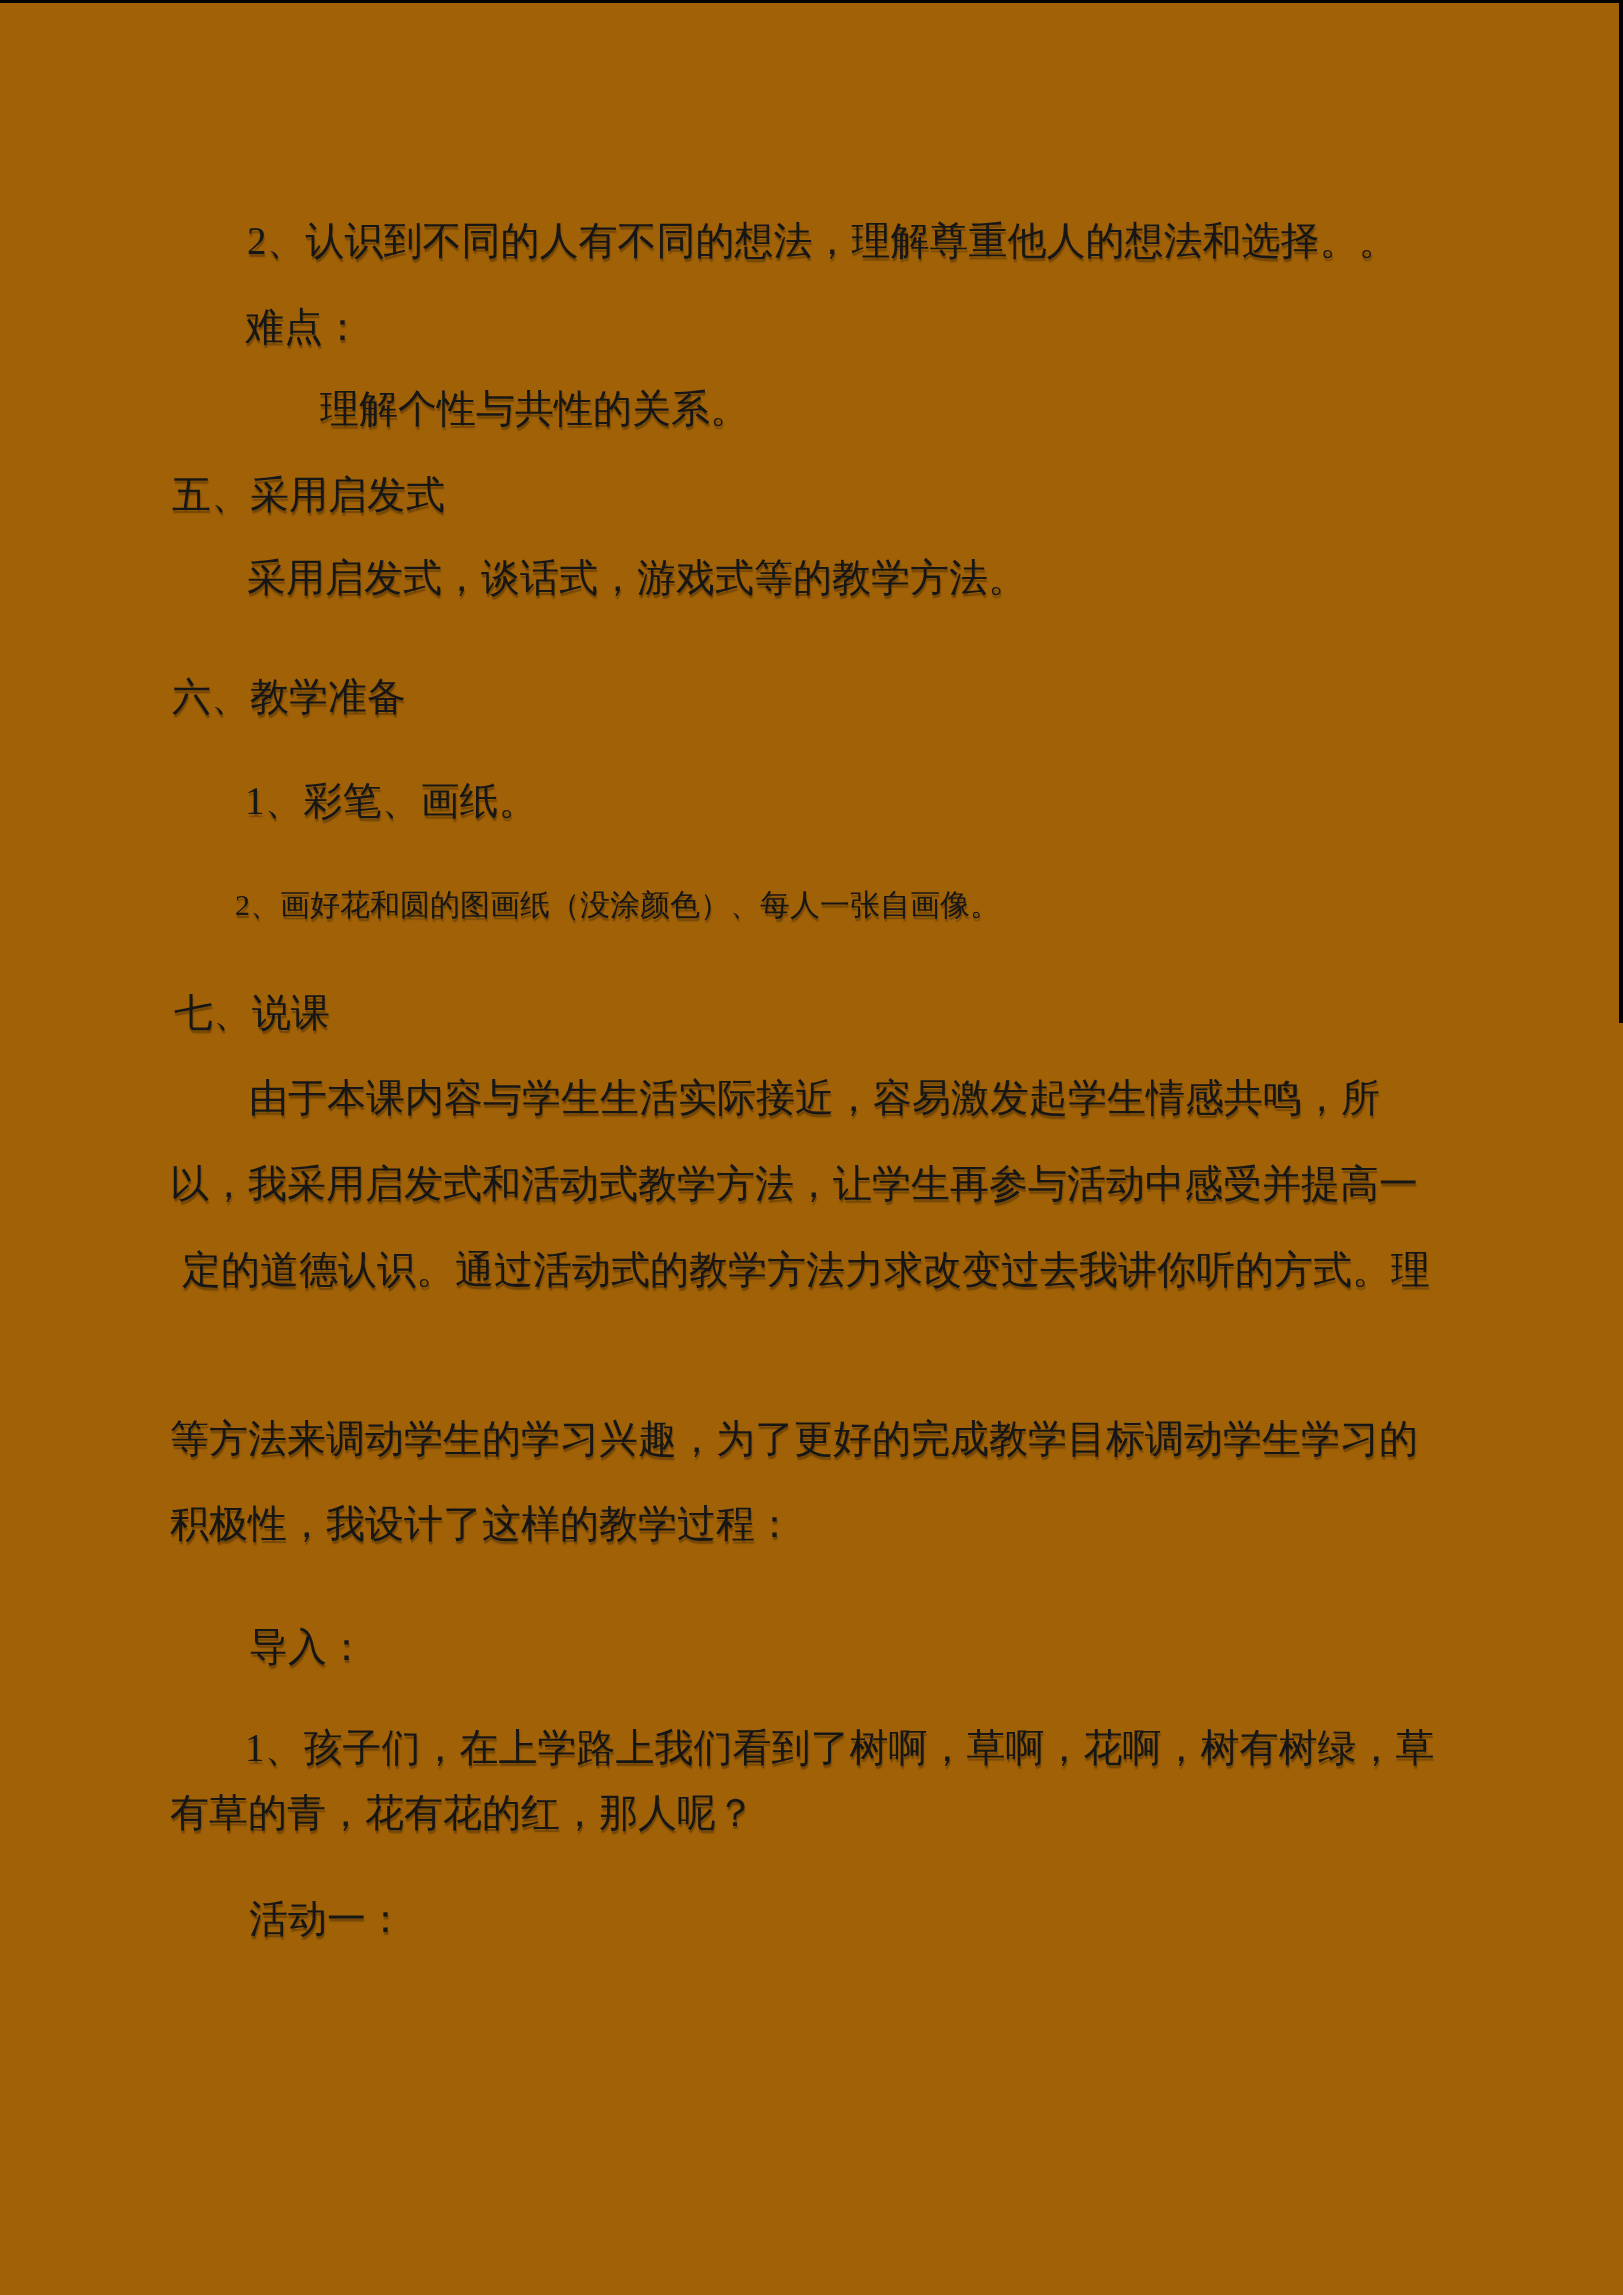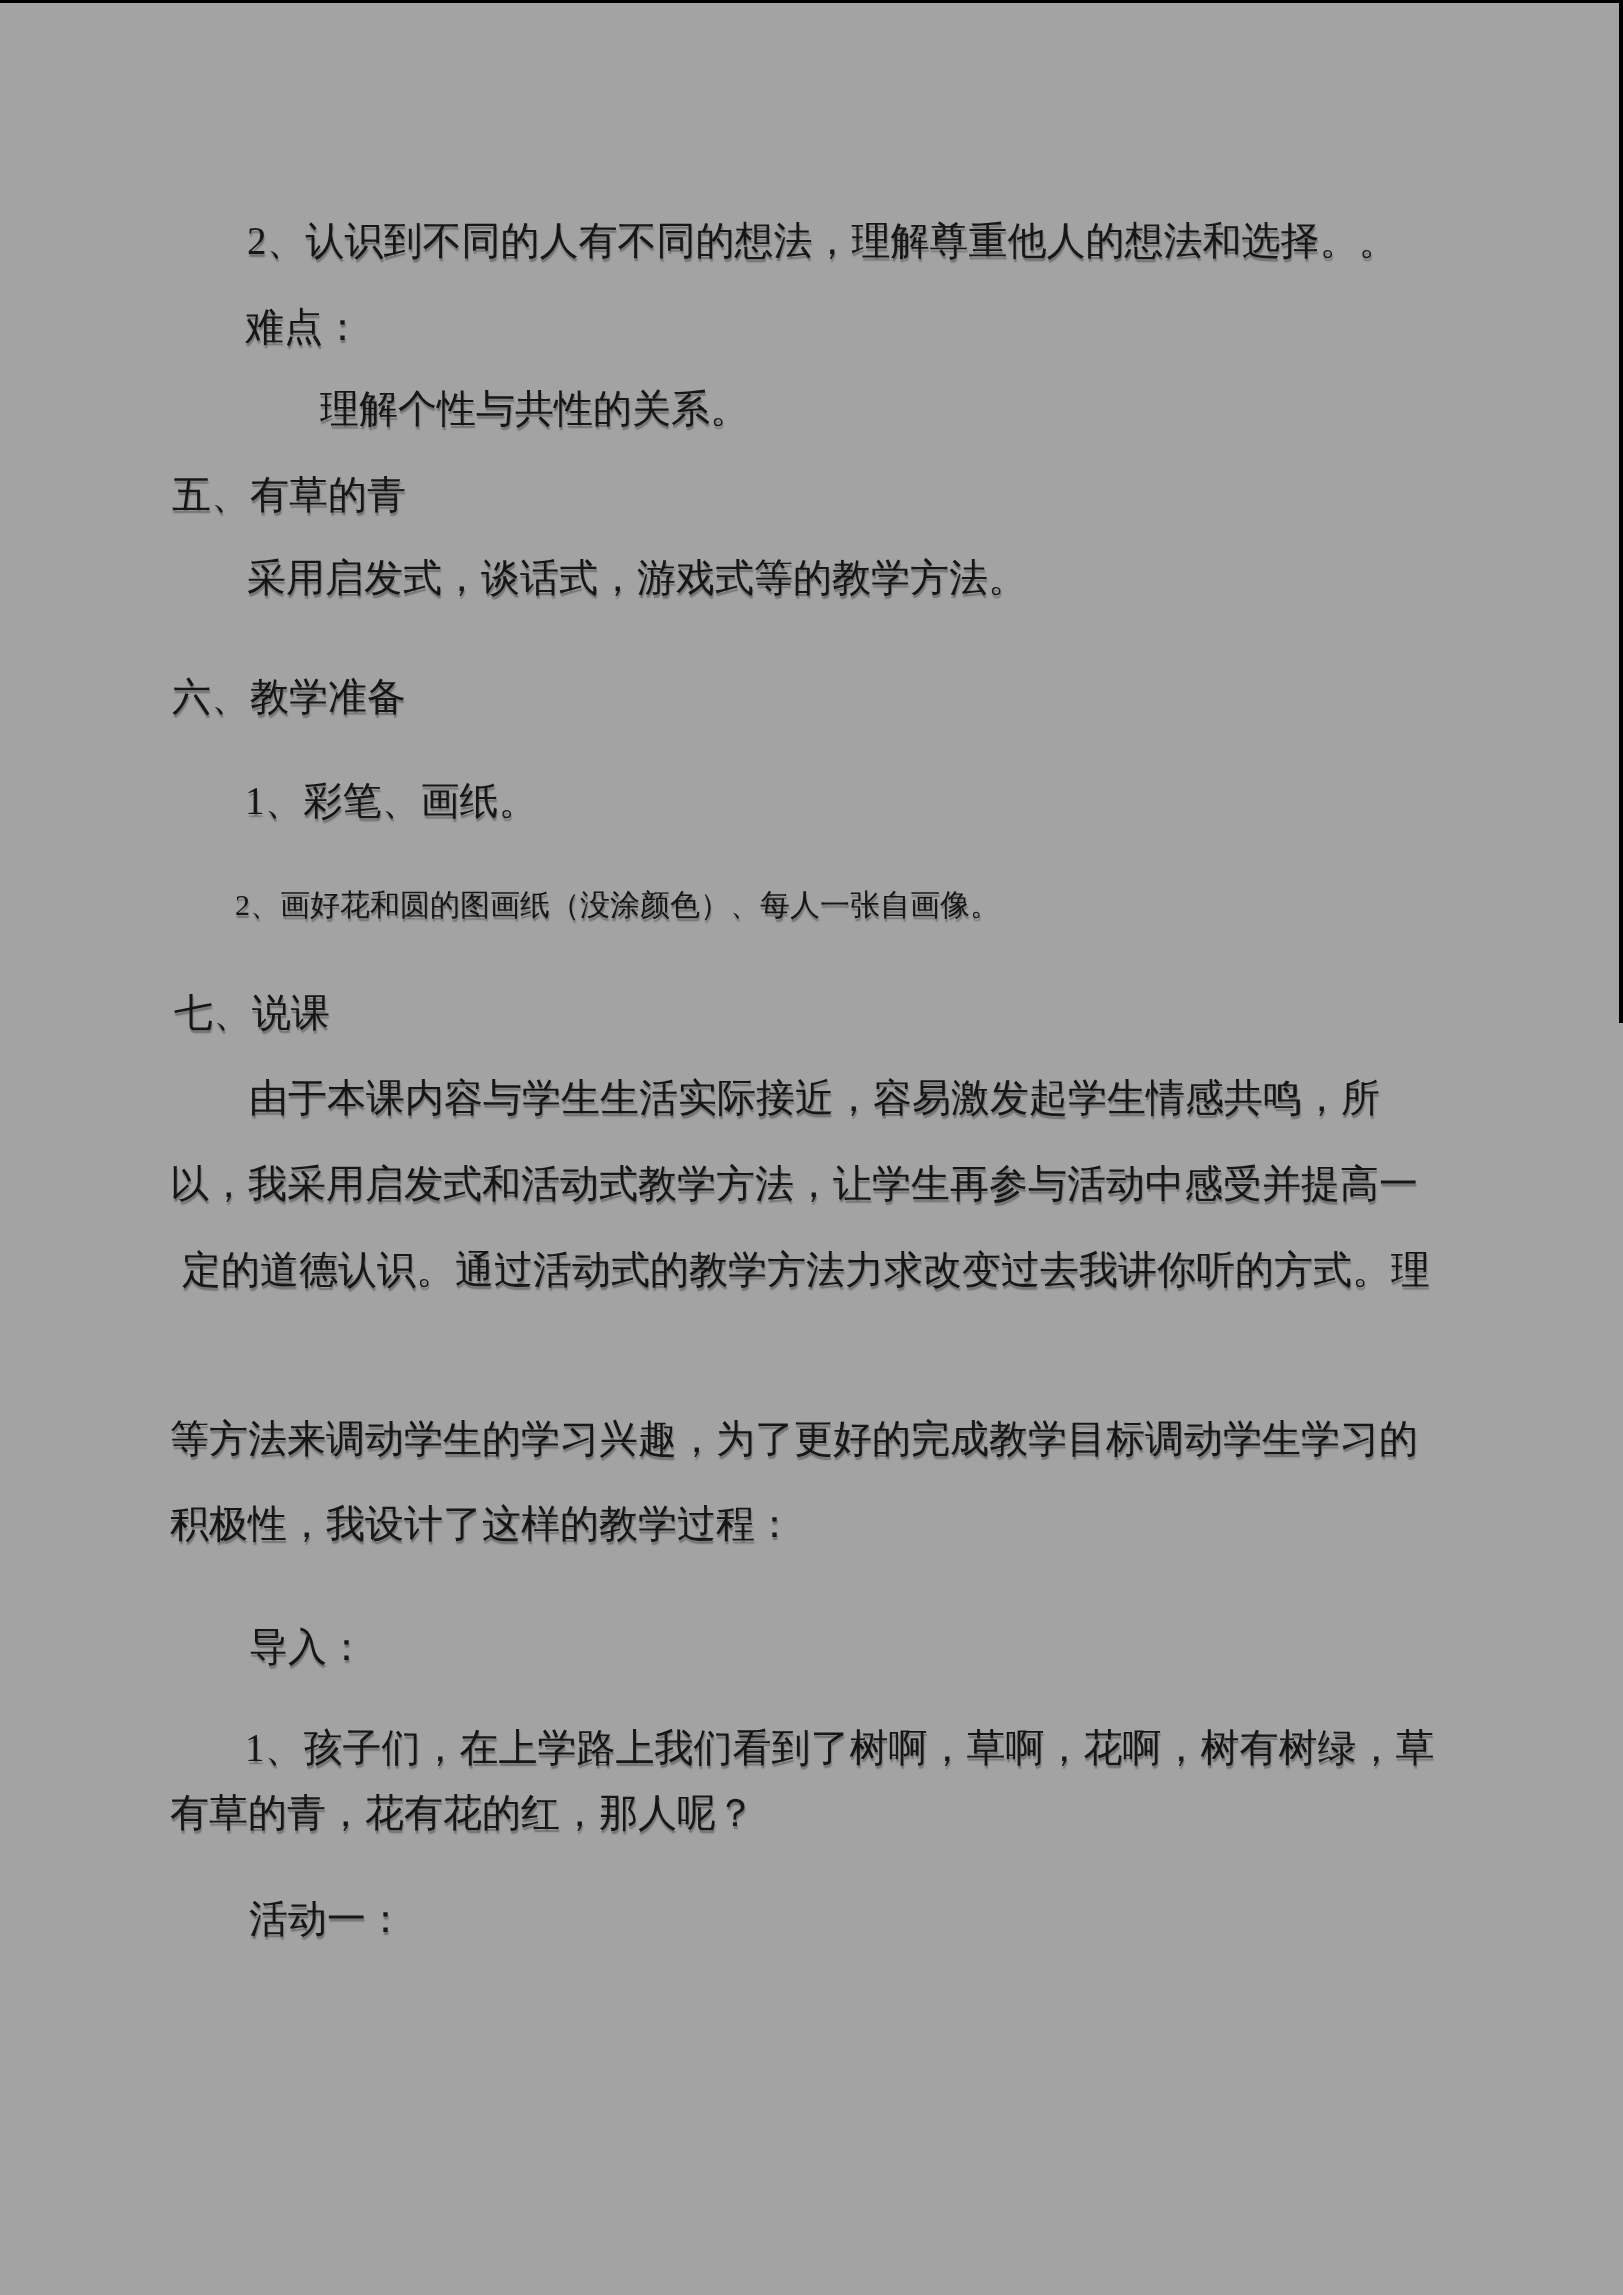--- a/index.html
+++ b/index.html
@@ -4,21 +4,21 @@
 <style>
   html, body {
     margin: 0;
     padding: 0;
     background: #e8e8e8;
   }
   #page {
     position: relative;
     width: 1623px;
     height: 2295px;
-    background: #a3a3a3;
+    background: #a16207;
     overflow: hidden;
     font-family: "Liberation Serif", "DejaVu Serif", serif;
   }
   .line {
     position: absolute;
     white-space: nowrap;
     color: #161616;
     line-height: 1;
     letter-spacing: 0px;
     text-shadow: 0.7px 2.7px 1.4px rgba(0,0,0,0.30);
@@ -43,21 +43,21 @@
 <body>
 
 <div id="page">
 
   <div class="scan-top"></div>
   <div class="scan-right"></div>
 
   <div class="line sz-main" style="left:247px;  top:221px;">2、认识到不同的人有不同的想法，理解尊重他人的想法和选择。。</div>
   <div class="line sz-main" style="left:245px;  top:307px;">难点：</div>
   <div class="line sz-main" style="left:320px;  top:389px;">理解个性与共性的关系。</div>
-  <div class="line sz-main" style="left:172px;  top:475px;">五、有草的青</div>
+  <div class="line sz-main" style="left:172px;  top:475px;">五、采用启发式</div>
   <div class="line sz-main" style="left:247px;  top:558px;">采用启发式，谈话式，游戏式等的教学方法。</div>
   <div class="line sz-main" style="left:172px;  top:677px;">六、教学准备</div>
   <div class="line sz-main" style="left:245px;  top:781px;">1、彩笔、画纸。</div>
   <div class="line sz-small" style="left:235px;  top:890px;">2、画好花和圆的图画纸（没涂颜色）、每人一张自画像。</div>
   <div class="line sz-main" style="left:174px;  top:993px;">七、说课</div>
   <div class="line sz-main" style="left:249px;  top:1078px;">由于本课内容与学生生活实际接近，容易激发起学生情感共鸣，所</div>
   <div class="line sz-main" style="left:170px;  top:1164px;">以，我采用启发式和活动式教学方法，让学生再参与活动中感受并提高一</div>
   <div class="line sz-main" style="left:170px;  top:1250px;margin-left:12px;">定的道德认识。通过活动式的教学方法力求改变过去我讲你听的方式。理</div>
   <div class="line sz-main" style="left:170px;  top:1504px;">积极性，我设计了这样的教学过程：</div>
   <div class="line sz-main" style="left:170px;  top:1419px;">等方法来调动学生的学习兴趣，为了更好的完成教学目标调动学生学习的</div>

